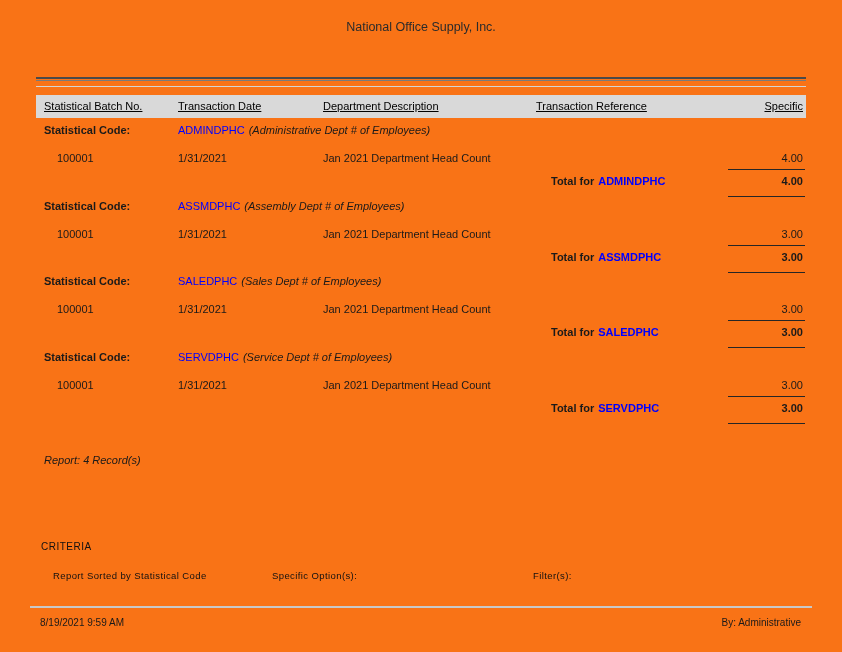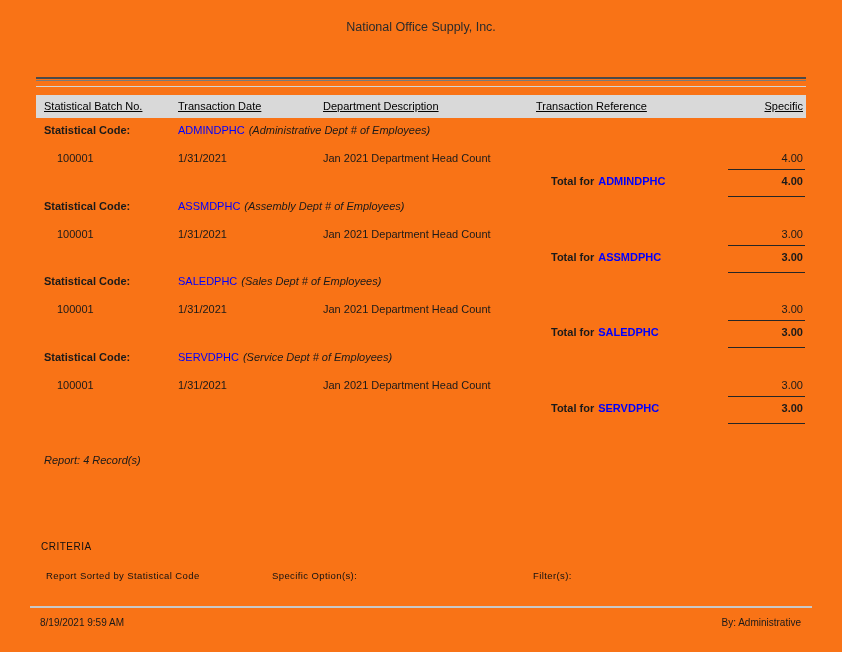--- a/index.html
+++ b/index.html
@@ -89,21 +89,21 @@
     letter-spacing: 0.5px;
     color: #111;
   }
   .criteria-item {
     top: 570px;
     font-size: 9.5px;
     letter-spacing: 0.4px;
     color: #111;
     white-space: nowrap;
   }
-  .criteria-sorted  { left: 34px; padding-left: 12px; }
+  .criteria-sorted  { left: 41px; padding-left: 12px; }
   .criteria-options { left: 272px; }
   .criteria-filters { left: 533px; }
 
   
   .footer-rule { top: 606px; left: 30px; width: 782px; height: 2px; background: #c8c8c8; }
   .footer-text { top: 617px; font-size: 10px; color: #1a1a1a; white-space: nowrap; }
   .footer-date { left: 40px; }
   .footer-page { left: 0; width: 842px; text-align: center; }
   .footer-by   { right: 41px; text-align: right; }
 </style>

